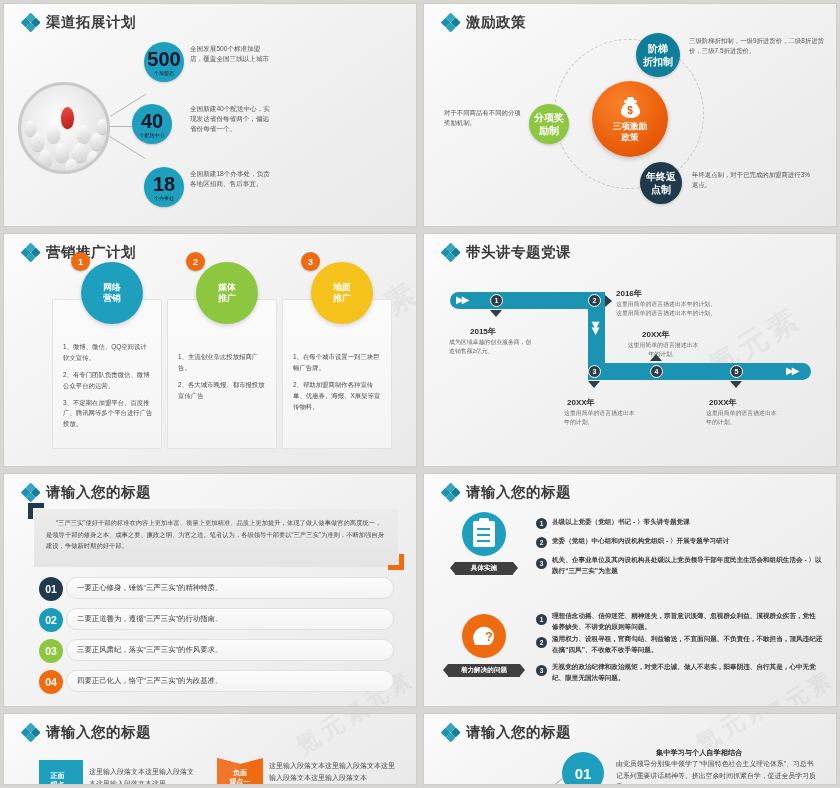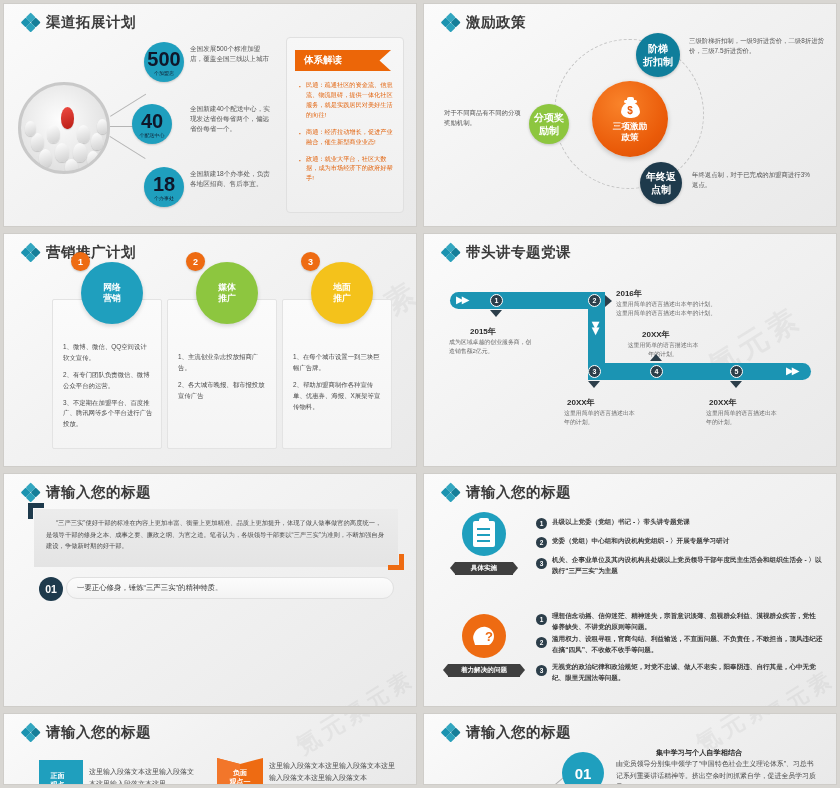--- a/index.html
+++ b/index.html
@@ -196,28 +196,20 @@
       <span class="l">个配送中心</span>
     </div>
     <div class="s1txt" style="left:186px; top:100px;">全国新建40个配送中心，实现发达省份每省两个，偏远省份每省一个。</div>
 
     <div class="bub" style="left:140px; top:163px; width:40px; height:40px;">
       <span class="n">18</span>
       <span class="l">个办事处</span>
     </div>
     <div class="s1txt" style="left:186px; top:165px;">全国新建18个办事处，负责各地区招商、售后事宜。</div>
 
-    <div class="panel">
-      <div class="ribbon">体系解读</div>
-      <ul class="plist">
-        <li>民通：疏通社区的资金流、信息流、物流阻碍，提供一体化社区服务，就是实践居民对美好生活的向往!</li>
-        <li>商通：经济拉动增长，促进产业融合，催生新型商业业态!</li>
-        <li>政通：就业大平台，社区大数据，成为市场经济下的政府好帮手!</li>
-      </ul>
-    </div>
   </div>
     </div>
 
   <div class="slide">
       <div class="slide-inner">
     <div class="s-title">
       <span class="dia">
             <i></i>
             <i></i>
             <i></i>
@@ -362,20 +354,32 @@
     <div class="qc1"></div>
     <div class="quote">
       <p>“三严三实”使好干部的标准在内容上更加丰富、衡量上更加精准、品质上更加提升，体现了做人做事做官的高度统一，是领导干部的修身之本、成事之要、廉政之纲、为官之道。笔者认为，各级领导干部要以“三严三实”为准则，不断加强自身建设，争做新时期的好干部。</p>
     </div>
     <div class="qc2"></div>
 
     <div class="rowitem" style="top:103px;">
       <span class="cir" style="background:#1e3a4c;">01</span>
       <span class="tx">一要正心修身，锤炼“三严三实”的精神特质。</span>
     </div>
+    <div class="rowitem" style="top:134px;">
+      <span class="cir" style="background:#1a9cb8;">02</span>
+      <span class="tx">二要正道善为，遵循“三严三实”的行动指南。</span>
+    </div>
+    <div class="rowitem" style="top:165px;">
+      <span class="cir" style="background:#8dc63f;">03</span>
+      <span class="tx">三要正风肃纪，落实“三严三实”的作风要求。</span>
+    </div>
+    <div class="rowitem" style="top:196px;">
+      <span class="cir" style="background:#ee6b12;">04</span>
+      <span class="tx">四要正己化人，恪守“三严三实”的为政基准。</span>
+    </div>
   </div>
     </div>
 
   <div class="slide">
       <div class="slide-inner">
     <div class="s-title">
       <span class="dia">
             <i></i>
             <i></i>
             <i></i>

